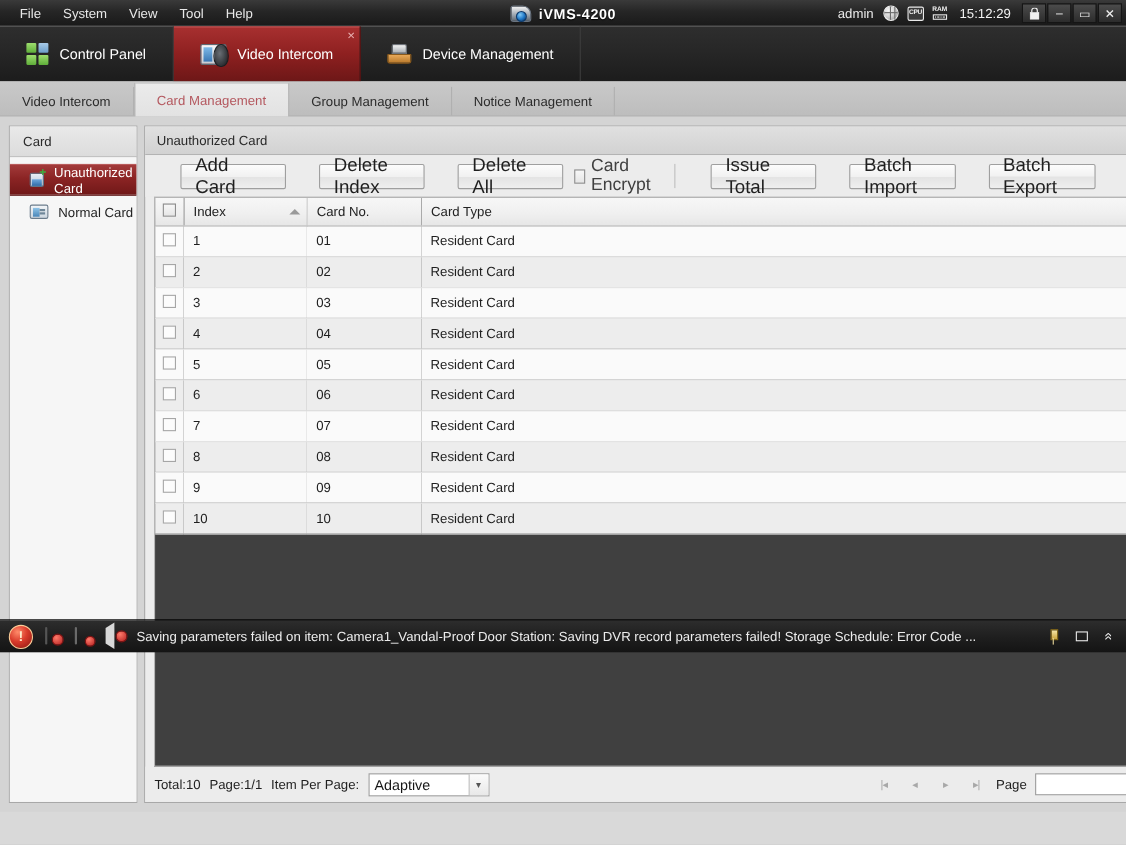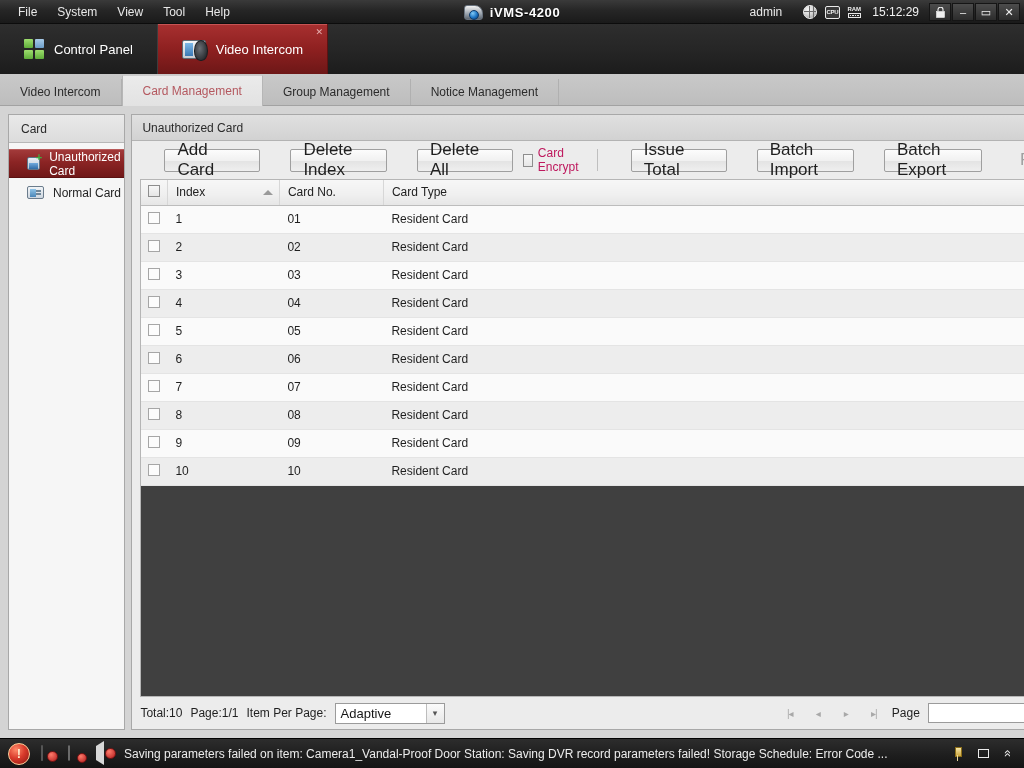--- a/index.html
+++ b/index.html
@@ -3,21 +3,21 @@
 <meta charset="utf-8">
 <style>
   * { box-sizing: border-box; margin: 0; padding: 0; }
   html, body {
     width: 1024px; height: 768px;
     font-family: "Liberation Sans", sans-serif;
     font-size: 12px;
     overflow: hidden;
     background: #d9d9d9;
   }
-  #app { position: relative; width: 1024px; height: 768px; text-decoration: underline; }
+  #app { position: relative; width: 1024px; height: 593px; text-decoration: underline; }
 
   
   .titlebar {
     position: absolute; top: 0; left: 0; width: 1024px; height: 24px;
     background: linear-gradient(180deg, #3a3a3a 0%, #262626 45%, #1a1a1a 100%);
     border-bottom: 1px solid #0c0c0c;
     display: flex; align-items: center;
   }
   .menu-items { display: flex; align-items: center; padding-left: 8px; }
   .menu-item {
@@ -44,21 +44,21 @@
   }
   .app-title {
     color: #fff; font-size: 13px; font-weight: bold; letter-spacing: 0.6px;
     text-shadow: 0 1px 1px #000;
   }
 
   .title-right {
     position: absolute; right: 0; top: 0; height: 24px;
     display: flex; align-items: center; gap: 6px; padding-right: 4px;
   }
-  .user-name { color: #e9e9e9; font-size: 12px; margin-right: 14px; }
+  .user-name { color: #e9e9e9; font-size: 12px; margin-right: 2px; }
   .sys-icon {
     width: 16px; height: 16px; display: inline-flex;
     align-items: center; justify-content: center;
     font-size: 8px; color: #e6e6e6;
   }
   .ic-globe {
     border-radius: 50%;
     background: radial-gradient(circle at 35% 30%, #f7f7f7 0%, #d6d6d6 45%, #8f8f8f 100%);
     border: 1px solid #f0f0f0; position: relative; width: 14px; height: 14px;
   }
@@ -253,21 +253,21 @@
   .btn.disabled {
     background: transparent; border: 1px solid transparent;
     color: #a0a0a0; cursor: default; min-width: 42px;
   }
   .chk-wrap { display: flex; align-items: center; gap: 5px; padding-left: 4px; }
   .chkbox {
     width: 13px; height: 13px; border: 1px solid #8d8d8d;
     background: linear-gradient(180deg,#f7f7f7,#e6e6e6); display: inline-block;
     cursor: pointer;
   }
-  .chk-label { font-size: 12px; color: #be185d; cursor: default; }
+  .chk-label { font-size: 16px; color: #404040; cursor: default; }
   .vsep { width: 1px; height: 22px; background: #bfbfbf; margin: 0 3px; }
 
   
   .table-wrap {
     flex: 1; margin: 0 8px; background: #404040;
     border: 1px solid #b5b5b5; overflow: hidden; position: relative;
   }
   table { width: 100%; border-collapse: collapse; table-layout: fixed; }
   thead th {
     height: 25px; font-size: 12px; font-weight: normal; color: #222;
@@ -460,20 +460,27 @@
           <i></i>
           <i></i>
         </span>
       <span>Control Panel</span>
     </div>
     <div class="nav-tab active">
       <span class="ico-intercom"></span>
       <span>Video Intercom</span>
       <span class="tab-close">✕</span>
     </div>
+    <div class="nav-tab">
+      <span class="ico-device">
+          <span class="dev"></span>
+          <span class="tray"></span>
+        </span>
+      <span>Device Management</span>
+    </div>
   </div>
 
   <div class="subtabs">
     <div class="subtab">Video Intercom</div>
     <div class="subtab active">Card Management</div>
     <div class="subtab">Group Management</div>
     <div class="subtab">Notice Management</div>
   </div>
 
   <div class="body-area">

